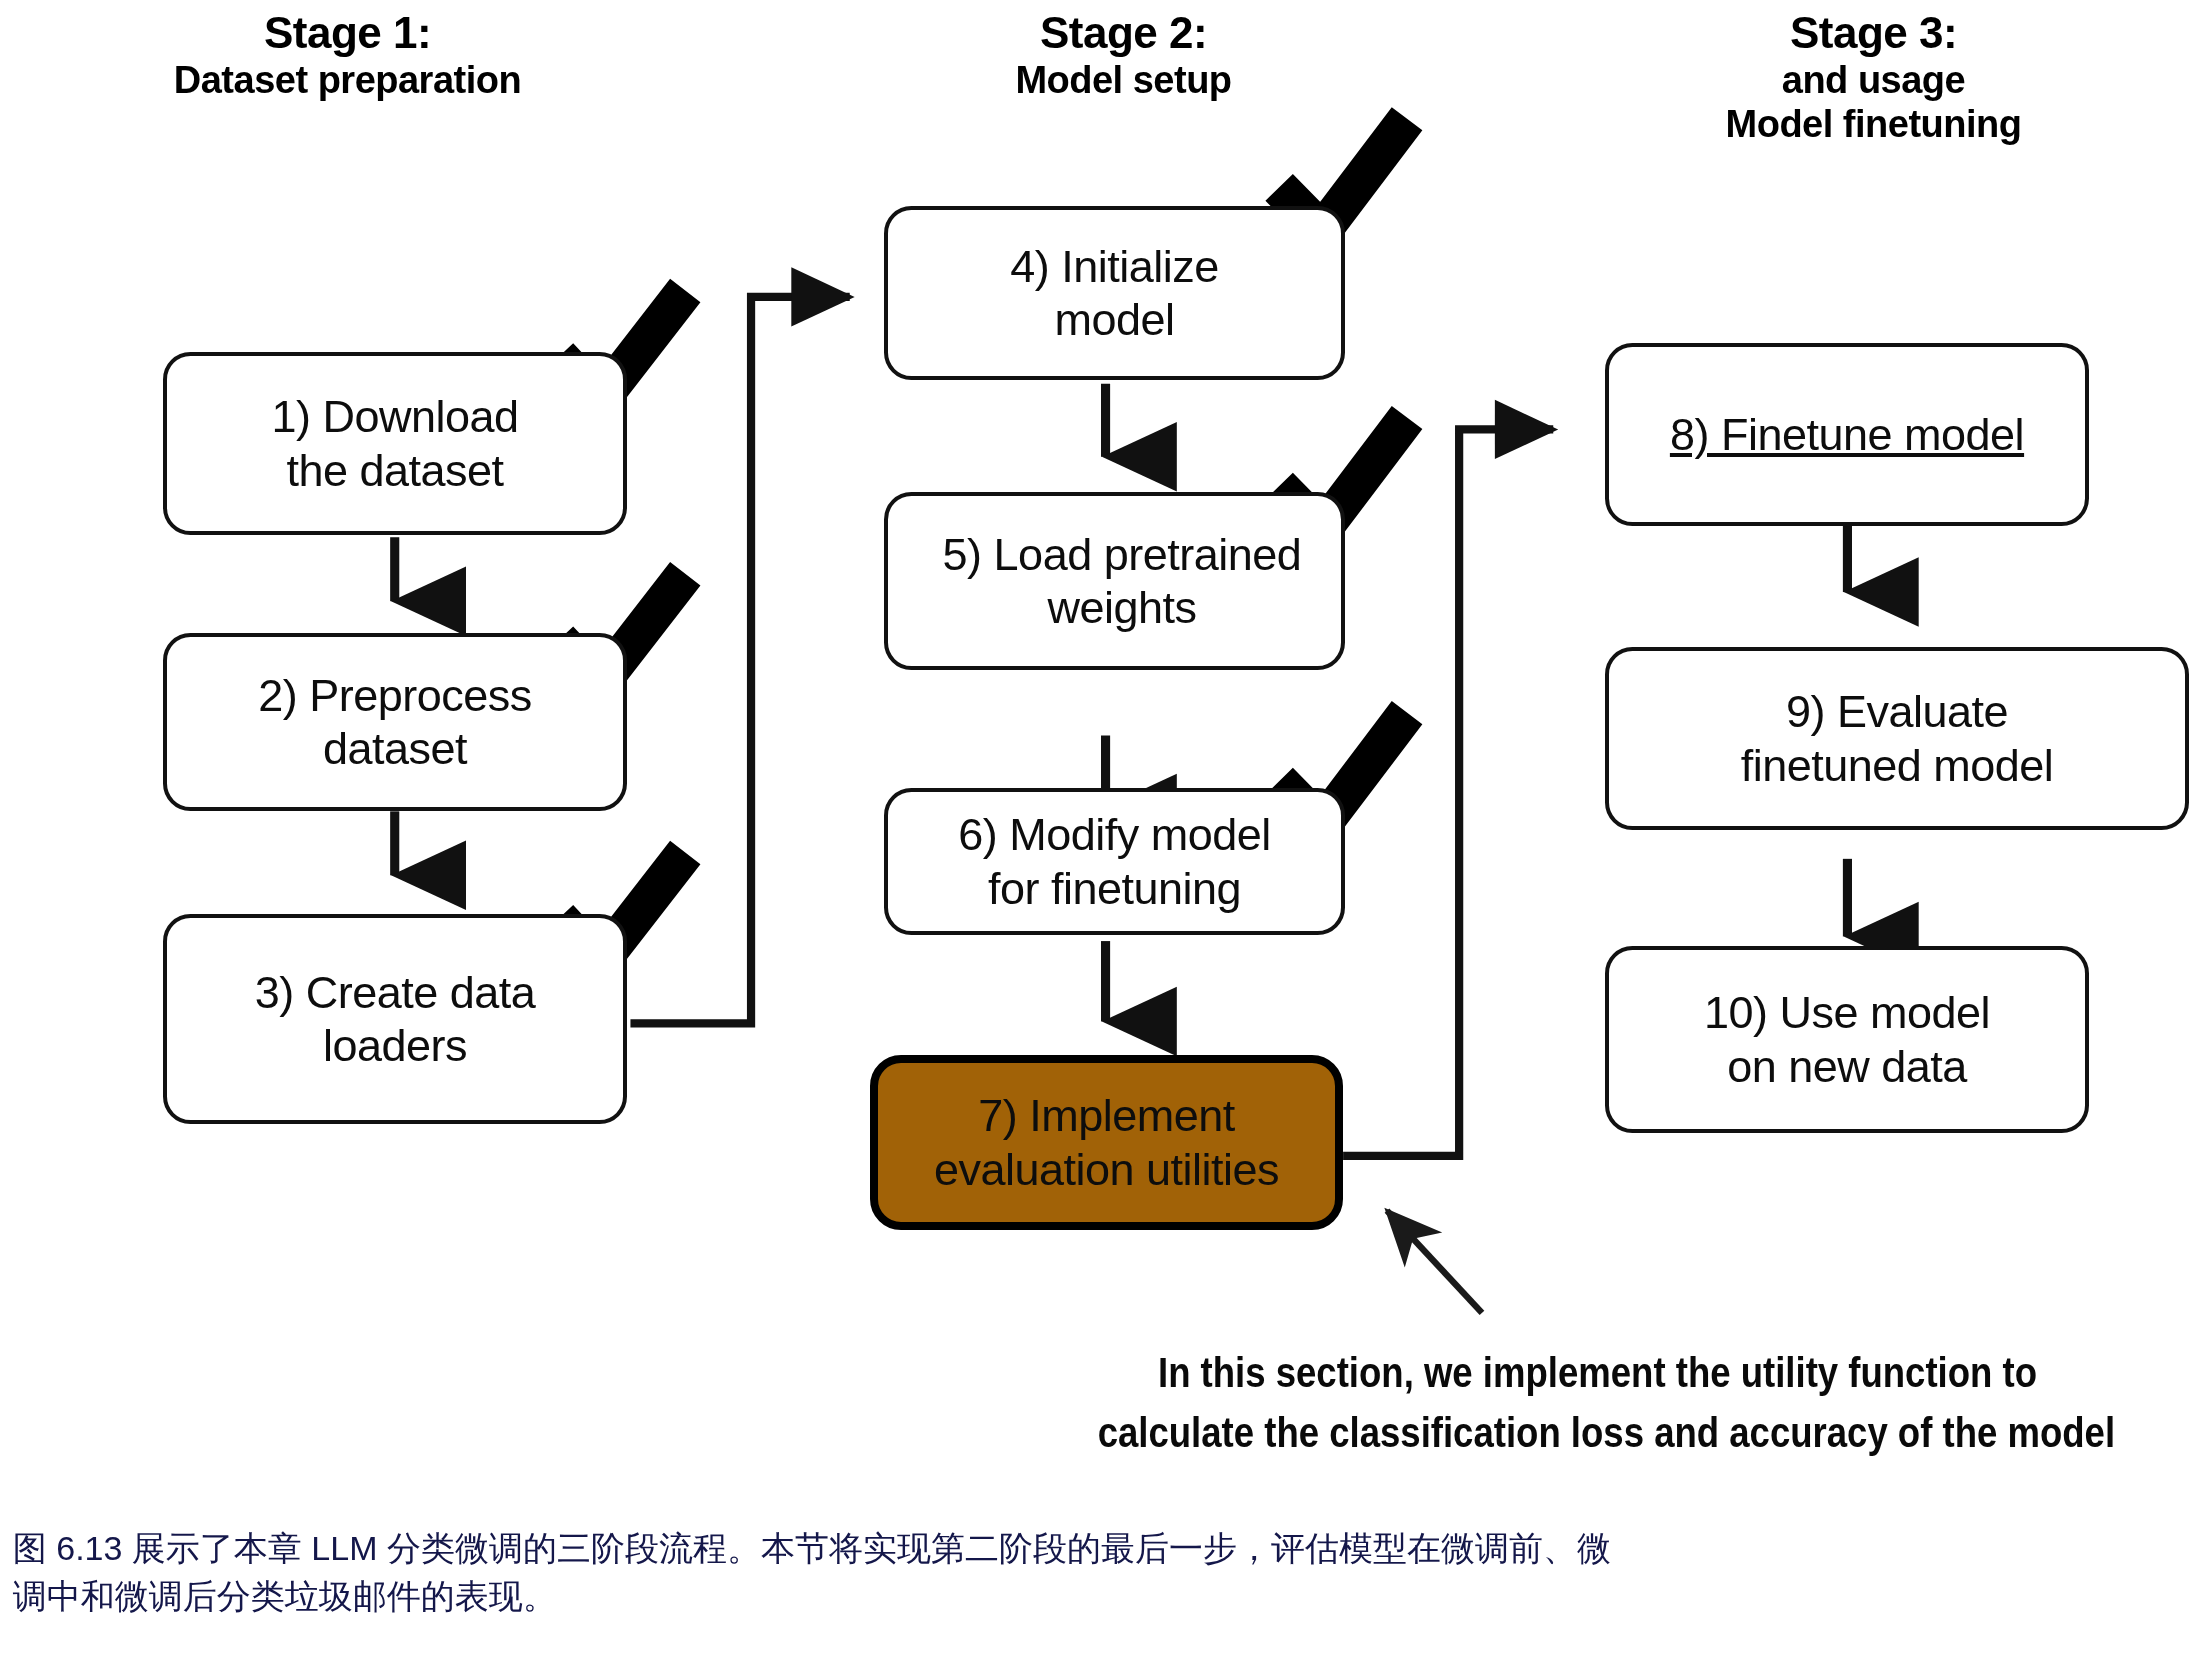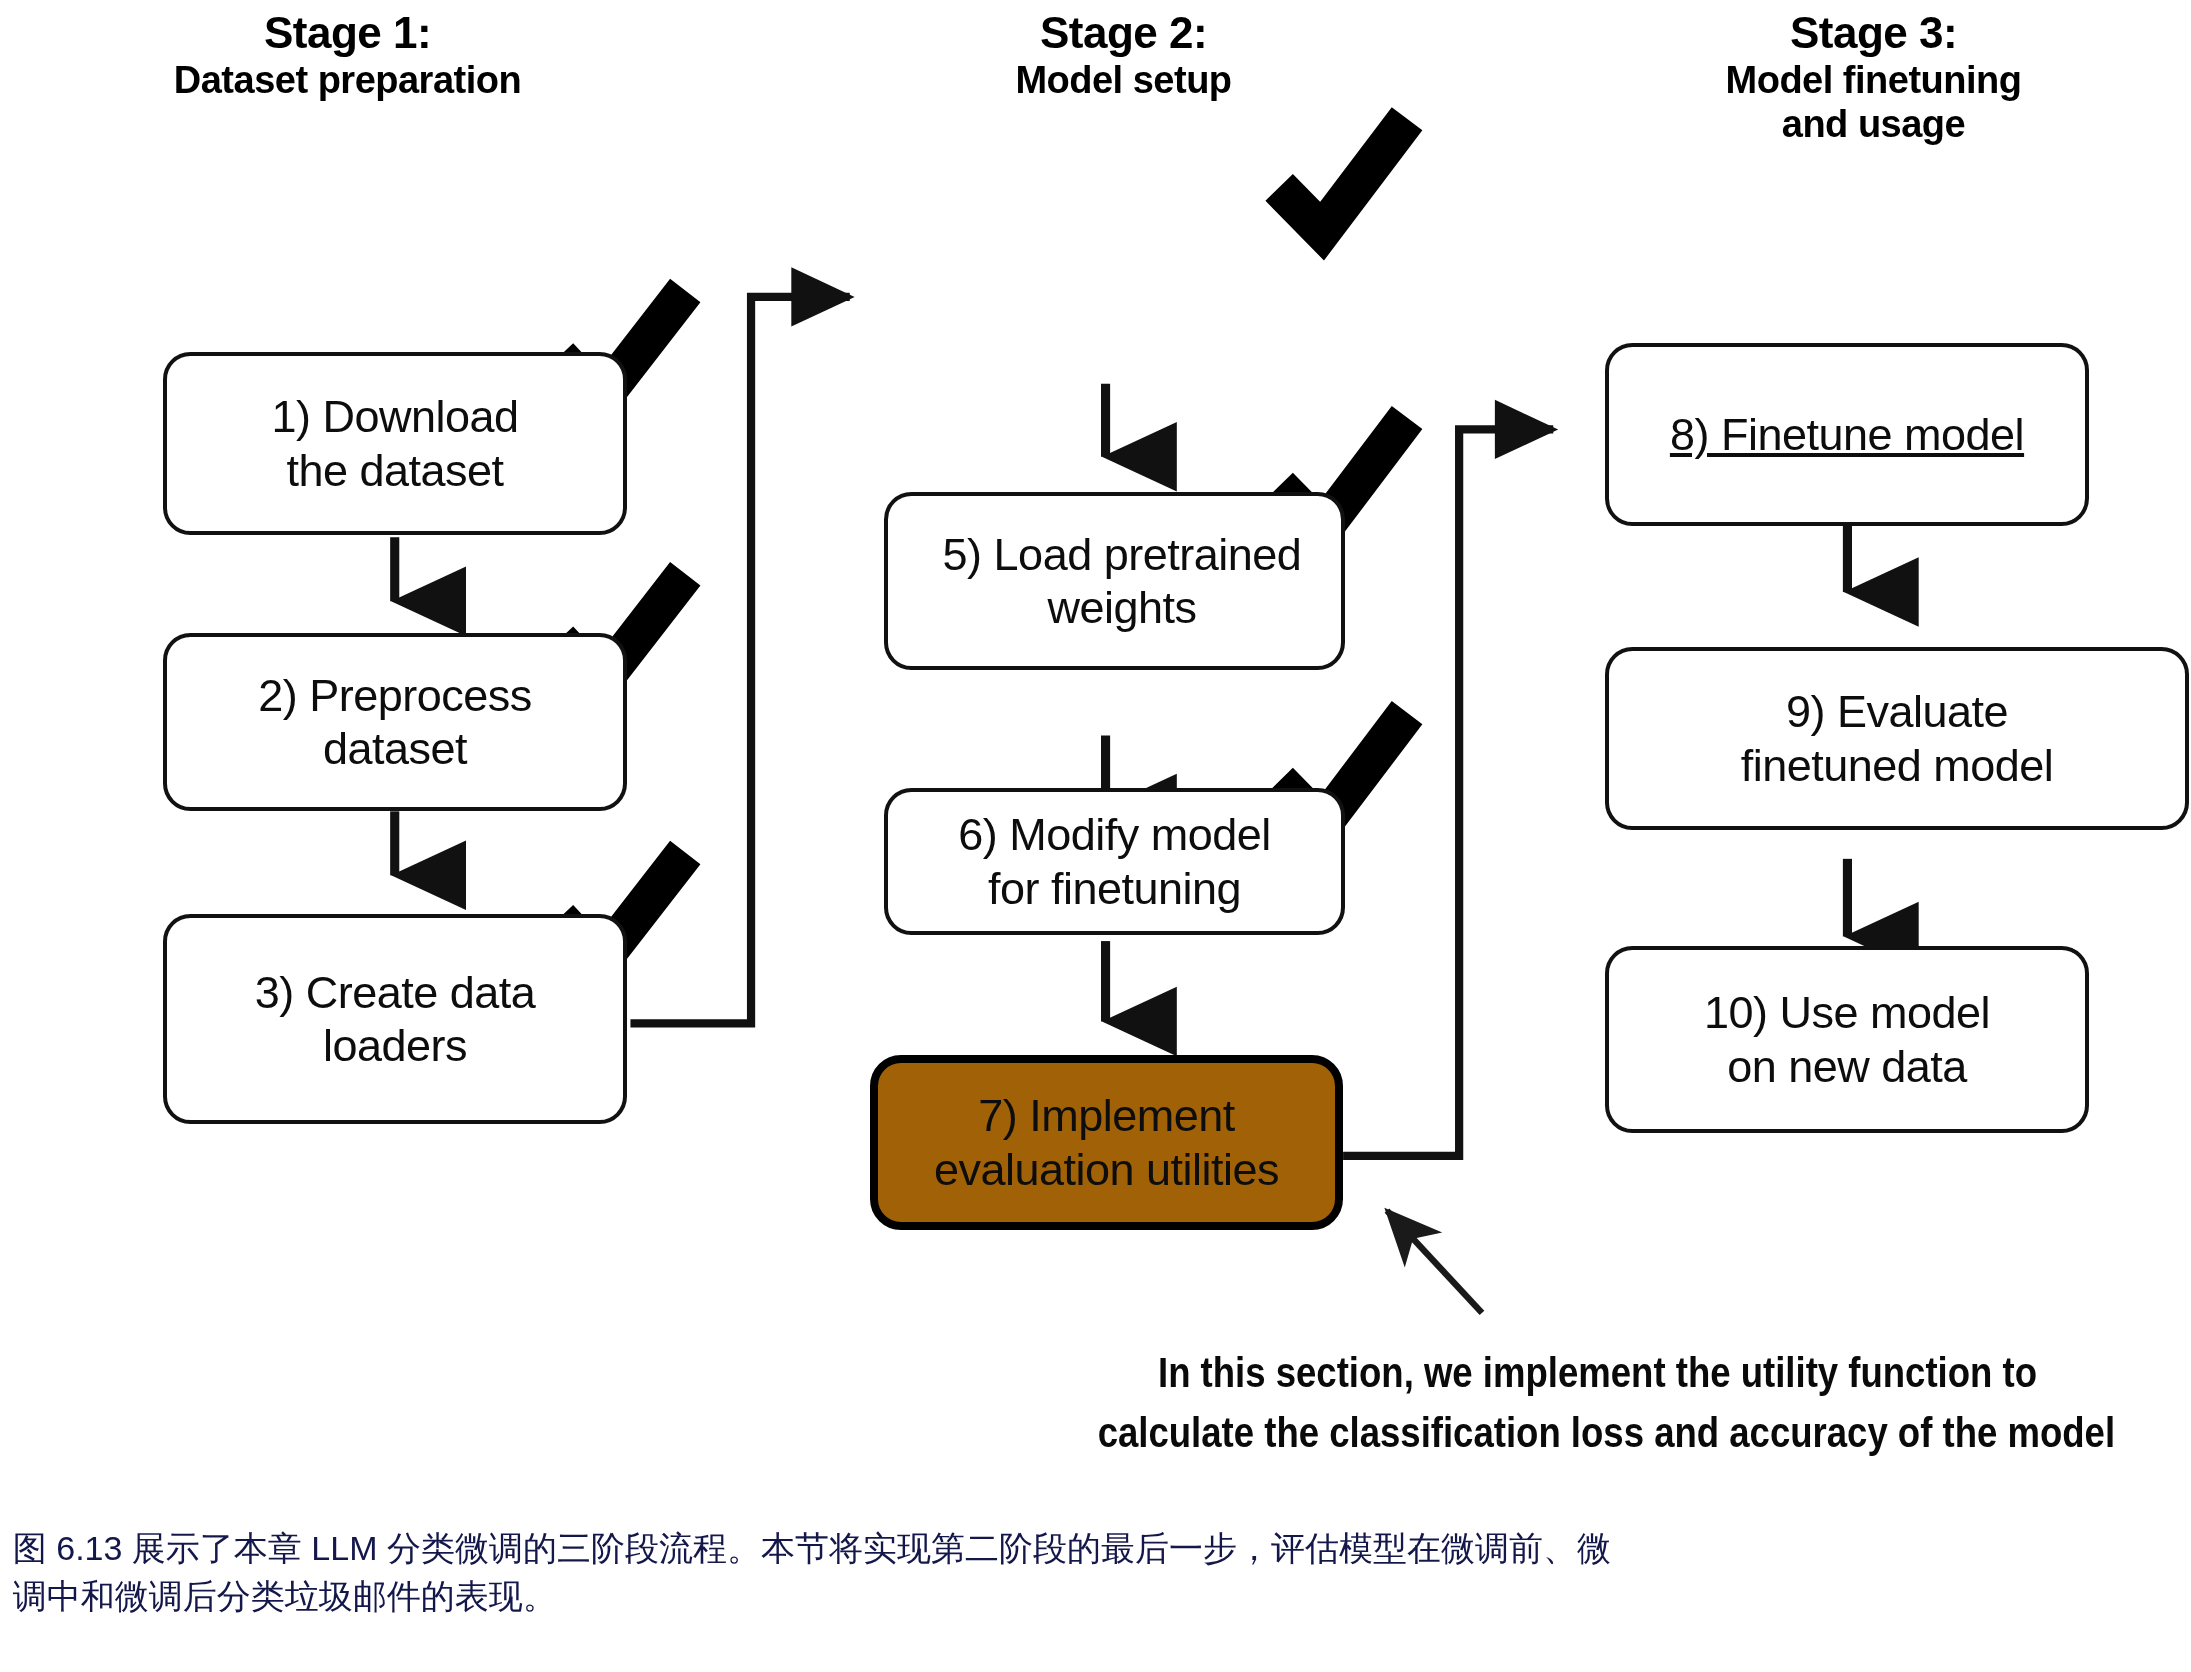--- a/index.html
+++ b/index.html
@@ -106,22 +106,22 @@
     <span class="st-line2">Dataset preparation</span>
   </div>
 
   <div class="stage-title" style="left:822px; top:7.3px; width:603px;">
     <span class="st-line1">Stage 2:</span>
     <span class="st-line2">Model setup</span>
   </div>
 
   <div class="stage-title" style="left:1590px; top:7.3px; width:567px;">
     <span class="st-line1">Stage 3:</span>
+    <span class="st-line2">and usage</span>
     <span class="st-line2">Model finetuning</span>
-    <span class="st-line2">and usage</span>
   </div>
 
   <svg class="overlay" viewBox="0 0 2398 1830">
     <defs>
       <marker id="arrowDown" markerWidth="10" markerHeight="10" refX="5" refY="8.4" orient="auto" markerUnits="strokeWidth">
         <path d="M1.2,0.6 L5,8.8 L8.8,0.6 Z" fill="#111111"></path>
       </marker>
       <marker id="arrowRight" markerWidth="9" markerHeight="9" refX="7.6" refY="4.5" orient="auto" markerUnits="strokeWidth">
         <path d="M0.5,0.9 L8.2,4.5 L0.5,8.1 Z" fill="#111111"></path>
       </marker>
@@ -200,20 +200,26 @@
     </span>
   </div>
 
   <div class="node" style="left:163px; top:914px; width:464px; height:210px;">
     <span>
       <span>3) Create data</span><br>
       <span>loaders</span>
     </span>
   </div>
 
+  <div class="node" style="left:884px; top:206px; width:461px; height:174px;">
+    <span>
+      <span>4) Initialize</span><br>
+      <span>model</span>
+    </span>
+  </div>
 
   <div class="node" style="left:884px; top:492px; width:461px; height:178px;padding-left:24px;">
     <span>
       <span>5) Load pretrained</span><br>
       <span>weights</span>
     </span>
   </div>
 
   <div class="node" style="left:884px; top:788px; width:461px; height:147px;">
     <span>

